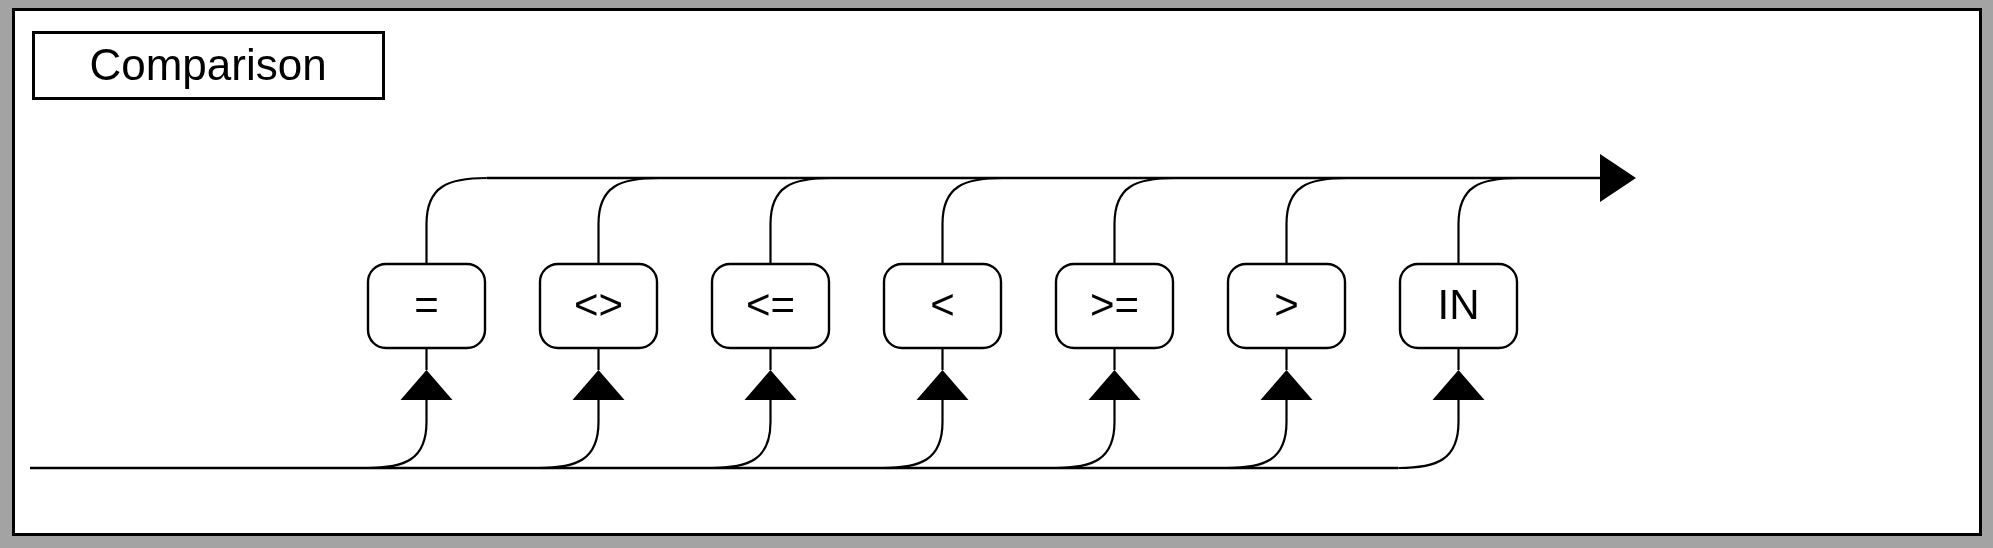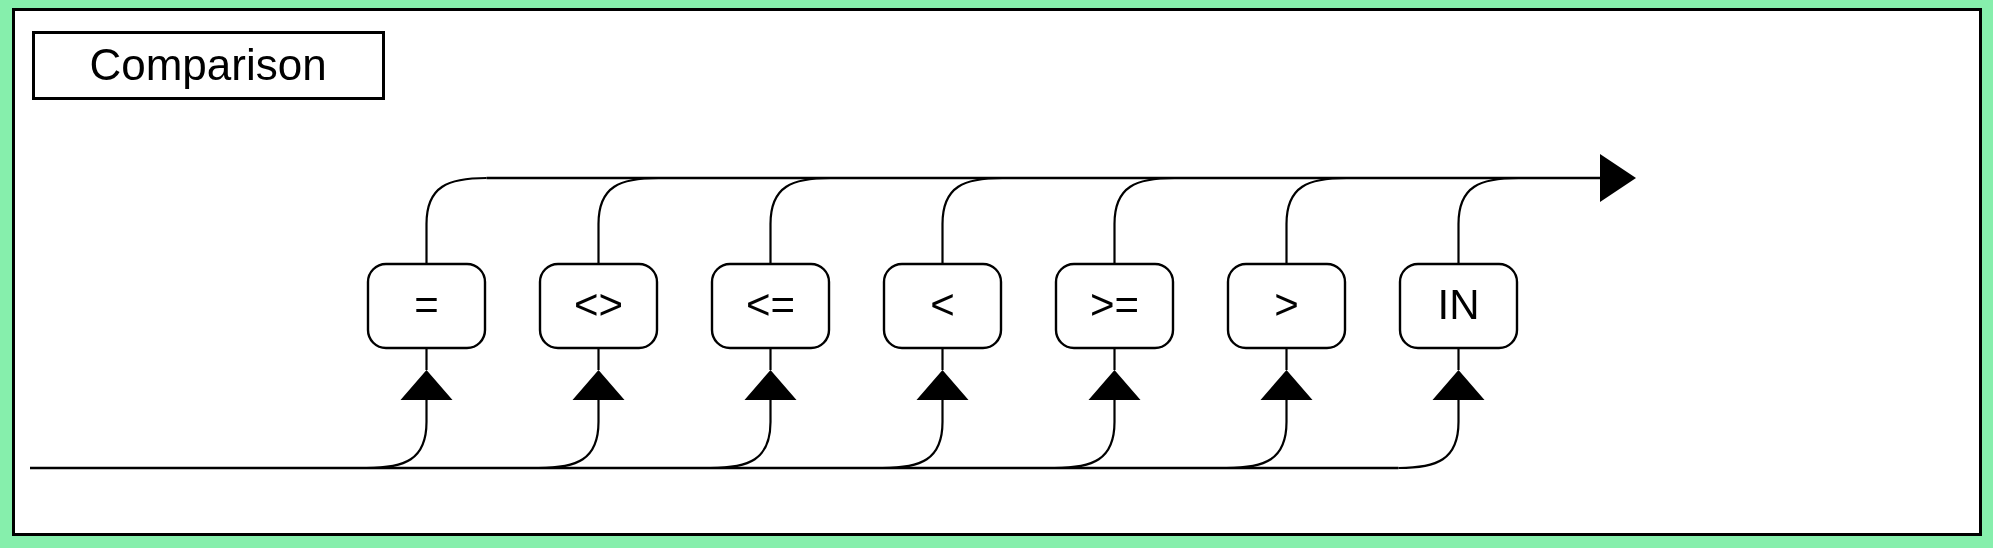--- a/index.html
+++ b/index.html
@@ -8,21 +8,21 @@
     padding: 0;
     background: #ffffff;
   }
   body {
     font-family: "Liberation Sans", sans-serif;
   }
   #canvas {
     position: relative;
     width: 1993px;
     height: 548px;
-    background: #86efac;
+    background: #a3a3a3;
     overflow: hidden;
   }
   #diagram-svg {
     position: absolute;
     left: 0;
     top: 0;
     width: 1993px;
     height: 548px;
     display: block;
   }

